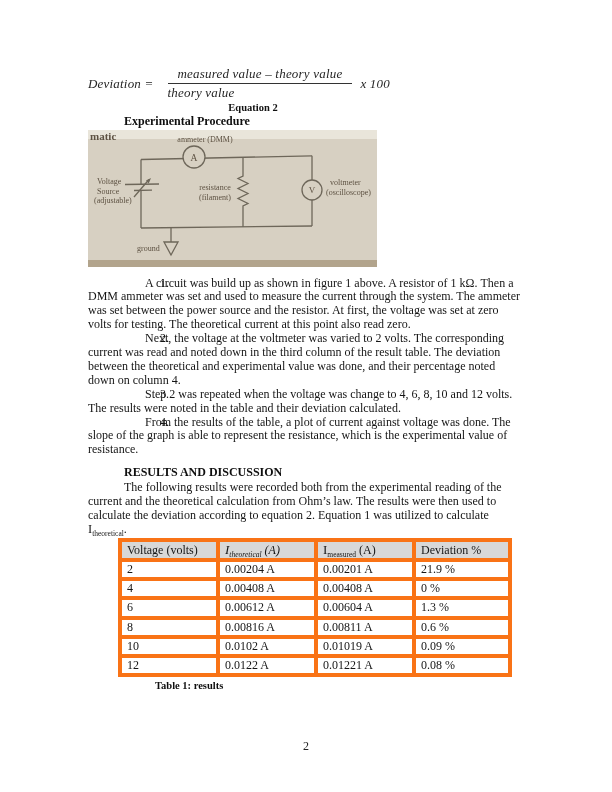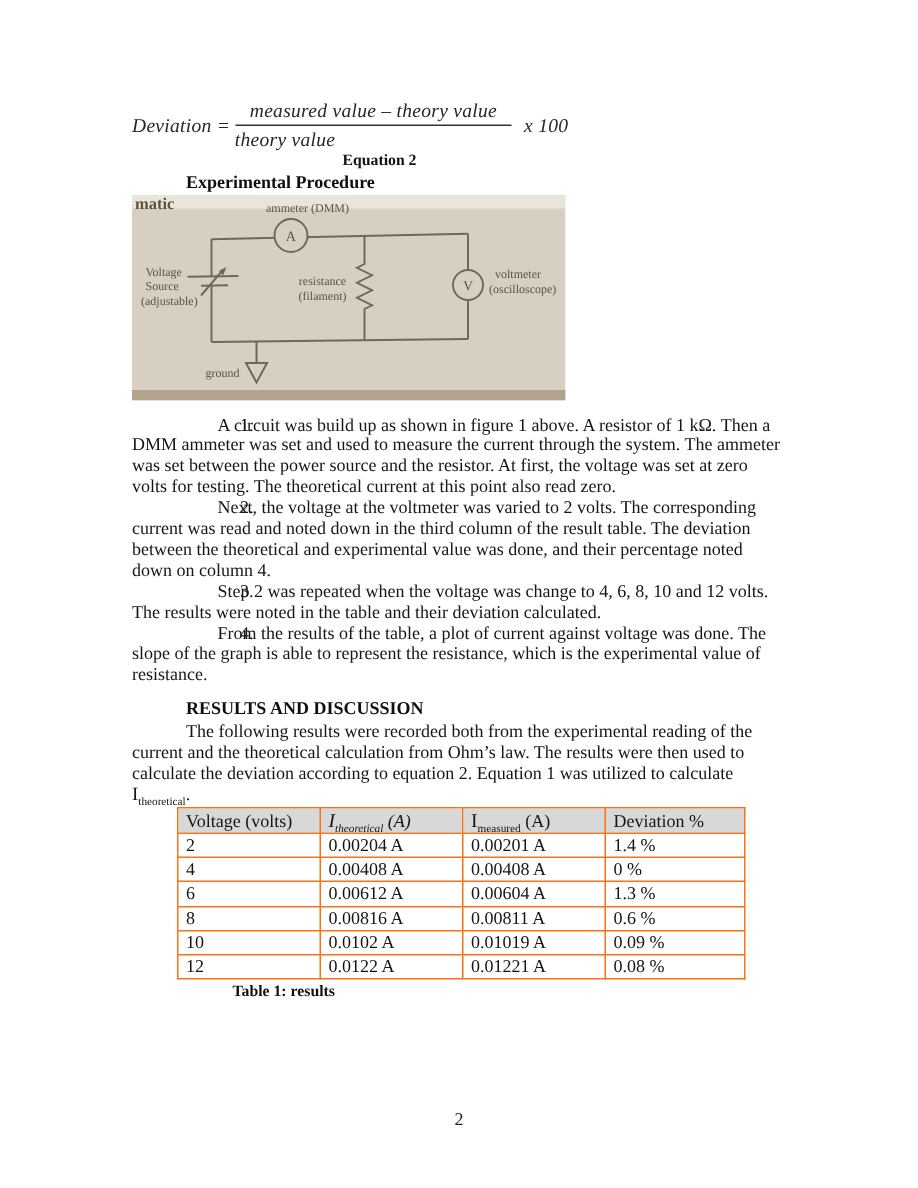--- a/index.html
+++ b/index.html
@@ -10,21 +10,21 @@
     background:#ffffff;
     font-family:"Liberation Serif", serif;
     font-size:12px;
     color:#151515;
     overflow:hidden;
   }
   .content { padding:66px 88px 0 88px; }
 
   
   .eq-row { display:flex; align-items:center; font-style:italic; font-size:13px; color:#262626; letter-spacing:0.2px; }
-  .eq-lhs { margin-right:3px; }
+  .eq-lhs { margin-right:14px; }
   .frac { display:inline-flex; flex-direction:column; align-items:flex-start; text-align:center; }
   .frac .num { padding:0 10px 1px 10px; border-bottom:1.3px solid #333; }
   .frac .den { padding-top:1px; }
   .eq-mult { margin-left:8px; }
   .eq-caption { width:330px; text-align:center; font-weight:bold; font-style:normal; font-size:10.5px; margin-top:1px; color:#111; }
 
   
   .par { margin:0; text-indent:36px; line-height:13.9px; }
   .intro { margin-top:16px; }
   .subhead { margin:2px 0 0 36px; font-size:12px; font-weight:bold; line-height:13.5px; color:#0f0f0f; }
@@ -41,21 +41,21 @@
   
   .results-head { margin-top:9px; }
   .results-par { margin-top:1px; }
   .iline { margin:0; line-height:13.9px; }
   .isym { font-size:12.5px; }
   sub { font-size:7.5px; line-height:0; }
 
   
   table.results { border-collapse:collapse; margin:2px 0 0 30px; table-layout:fixed; }
   table.results th, table.results td {
-    border:1px solid #f97316;
+    border:4px solid #f97316;
     font-size:12px; font-weight:normal; text-align:left;
     padding:0 0 0 5px; height:15.3px; line-height:13px;
     overflow:hidden; white-space:nowrap;
   }
   table.results thead th { background:#d8d8d8; }
   .cw1 { width:89px; } .cw2 { width:89px;font-style:italic; } .cw3 { width:89px; } .cw4 { width:87px; }
   .ihead { font-size:13px; }
   .table-caption { font-weight:bold; font-size:10.5px; margin:3px 0 0 67px; color:#0f0f0f; }
 
   .page-number { position:absolute; top:739px; left:0; right:0; text-align:center; font-size:12px; color:#222; }
@@ -141,21 +141,21 @@
           <th class="cw2"><span class="ihead">I</span><sub>theoretical</sub><span> (A)</span></th>
           <th class="cw3"><span class="ihead">I</span><sub>measured</sub><span> (A)</span></th>
           <th class="cw4">Deviation %</th>
         </tr>
       </thead>
       <tbody>
         <tr>
           <td>2</td>
           <td>0.00204 A</td>
           <td>0.00201 A</td>
-          <td>1.4 %</td>
+          <td>21.9 %</td>
         </tr>
         <tr>
           <td>4</td>
           <td>0.00408 A</td>
           <td>0.00408 A</td>
           <td>0 %</td>
         </tr>
         <tr>
           <td>6</td>
           <td>0.00612 A</td>

